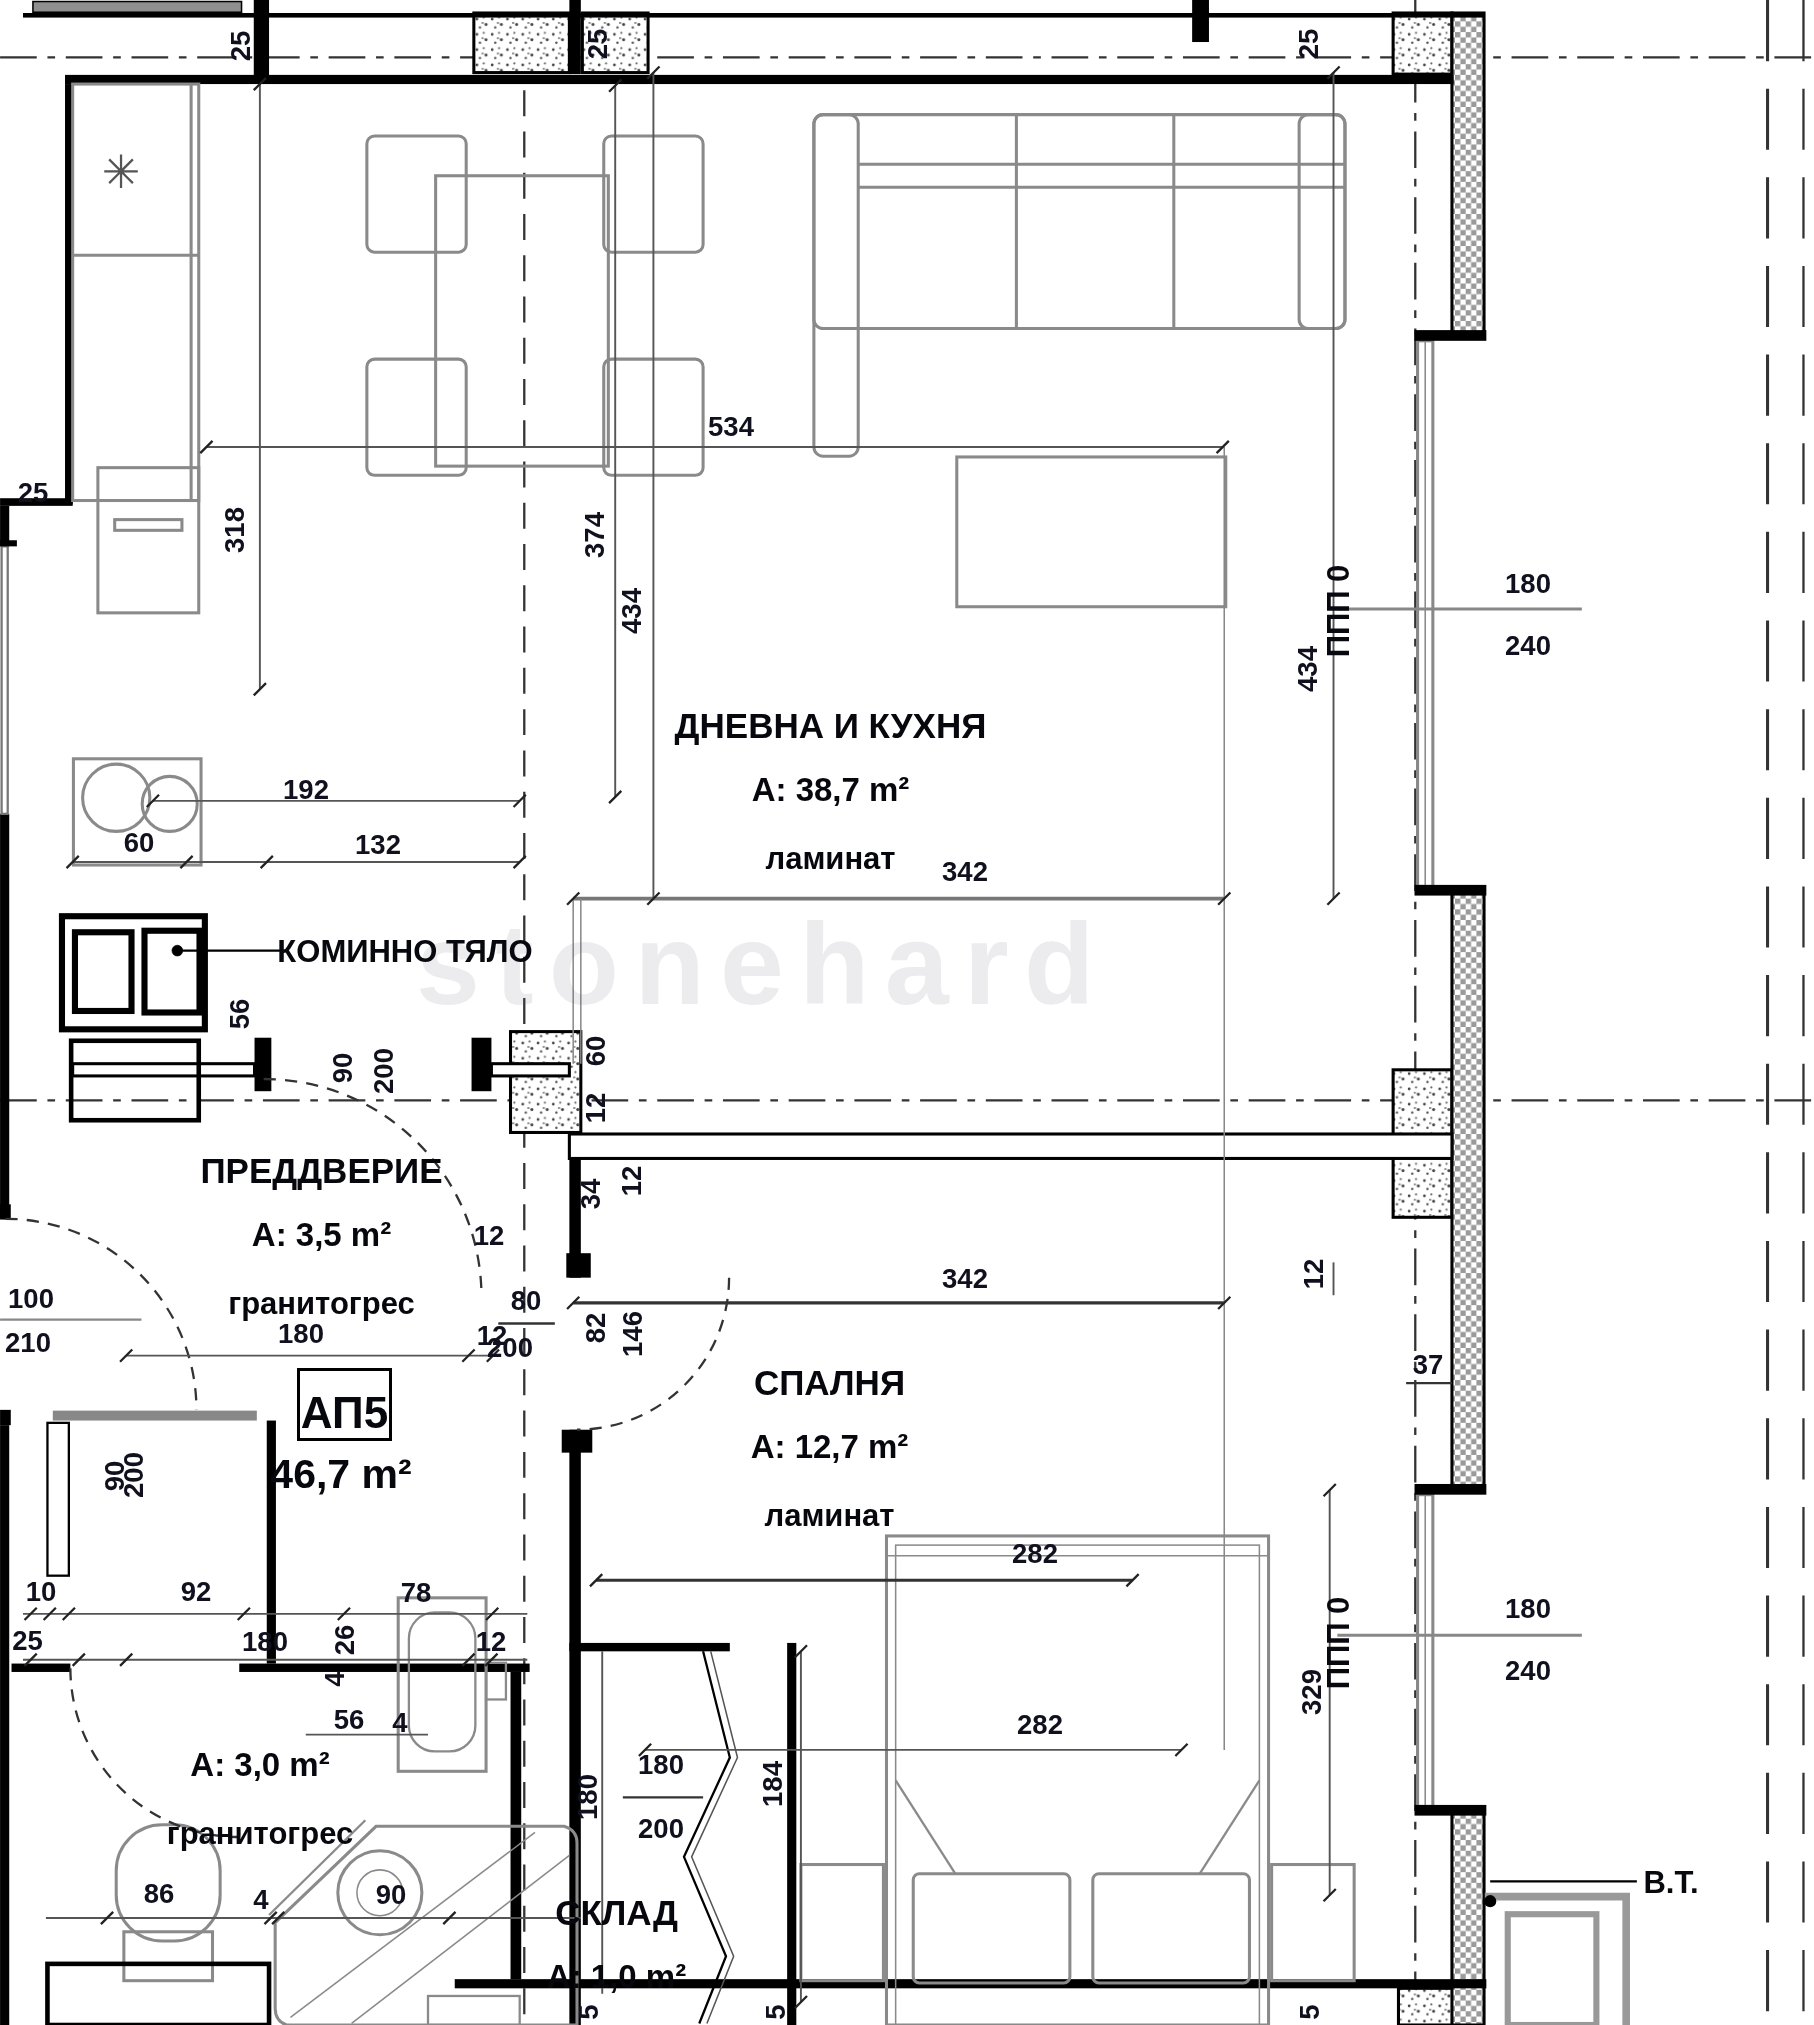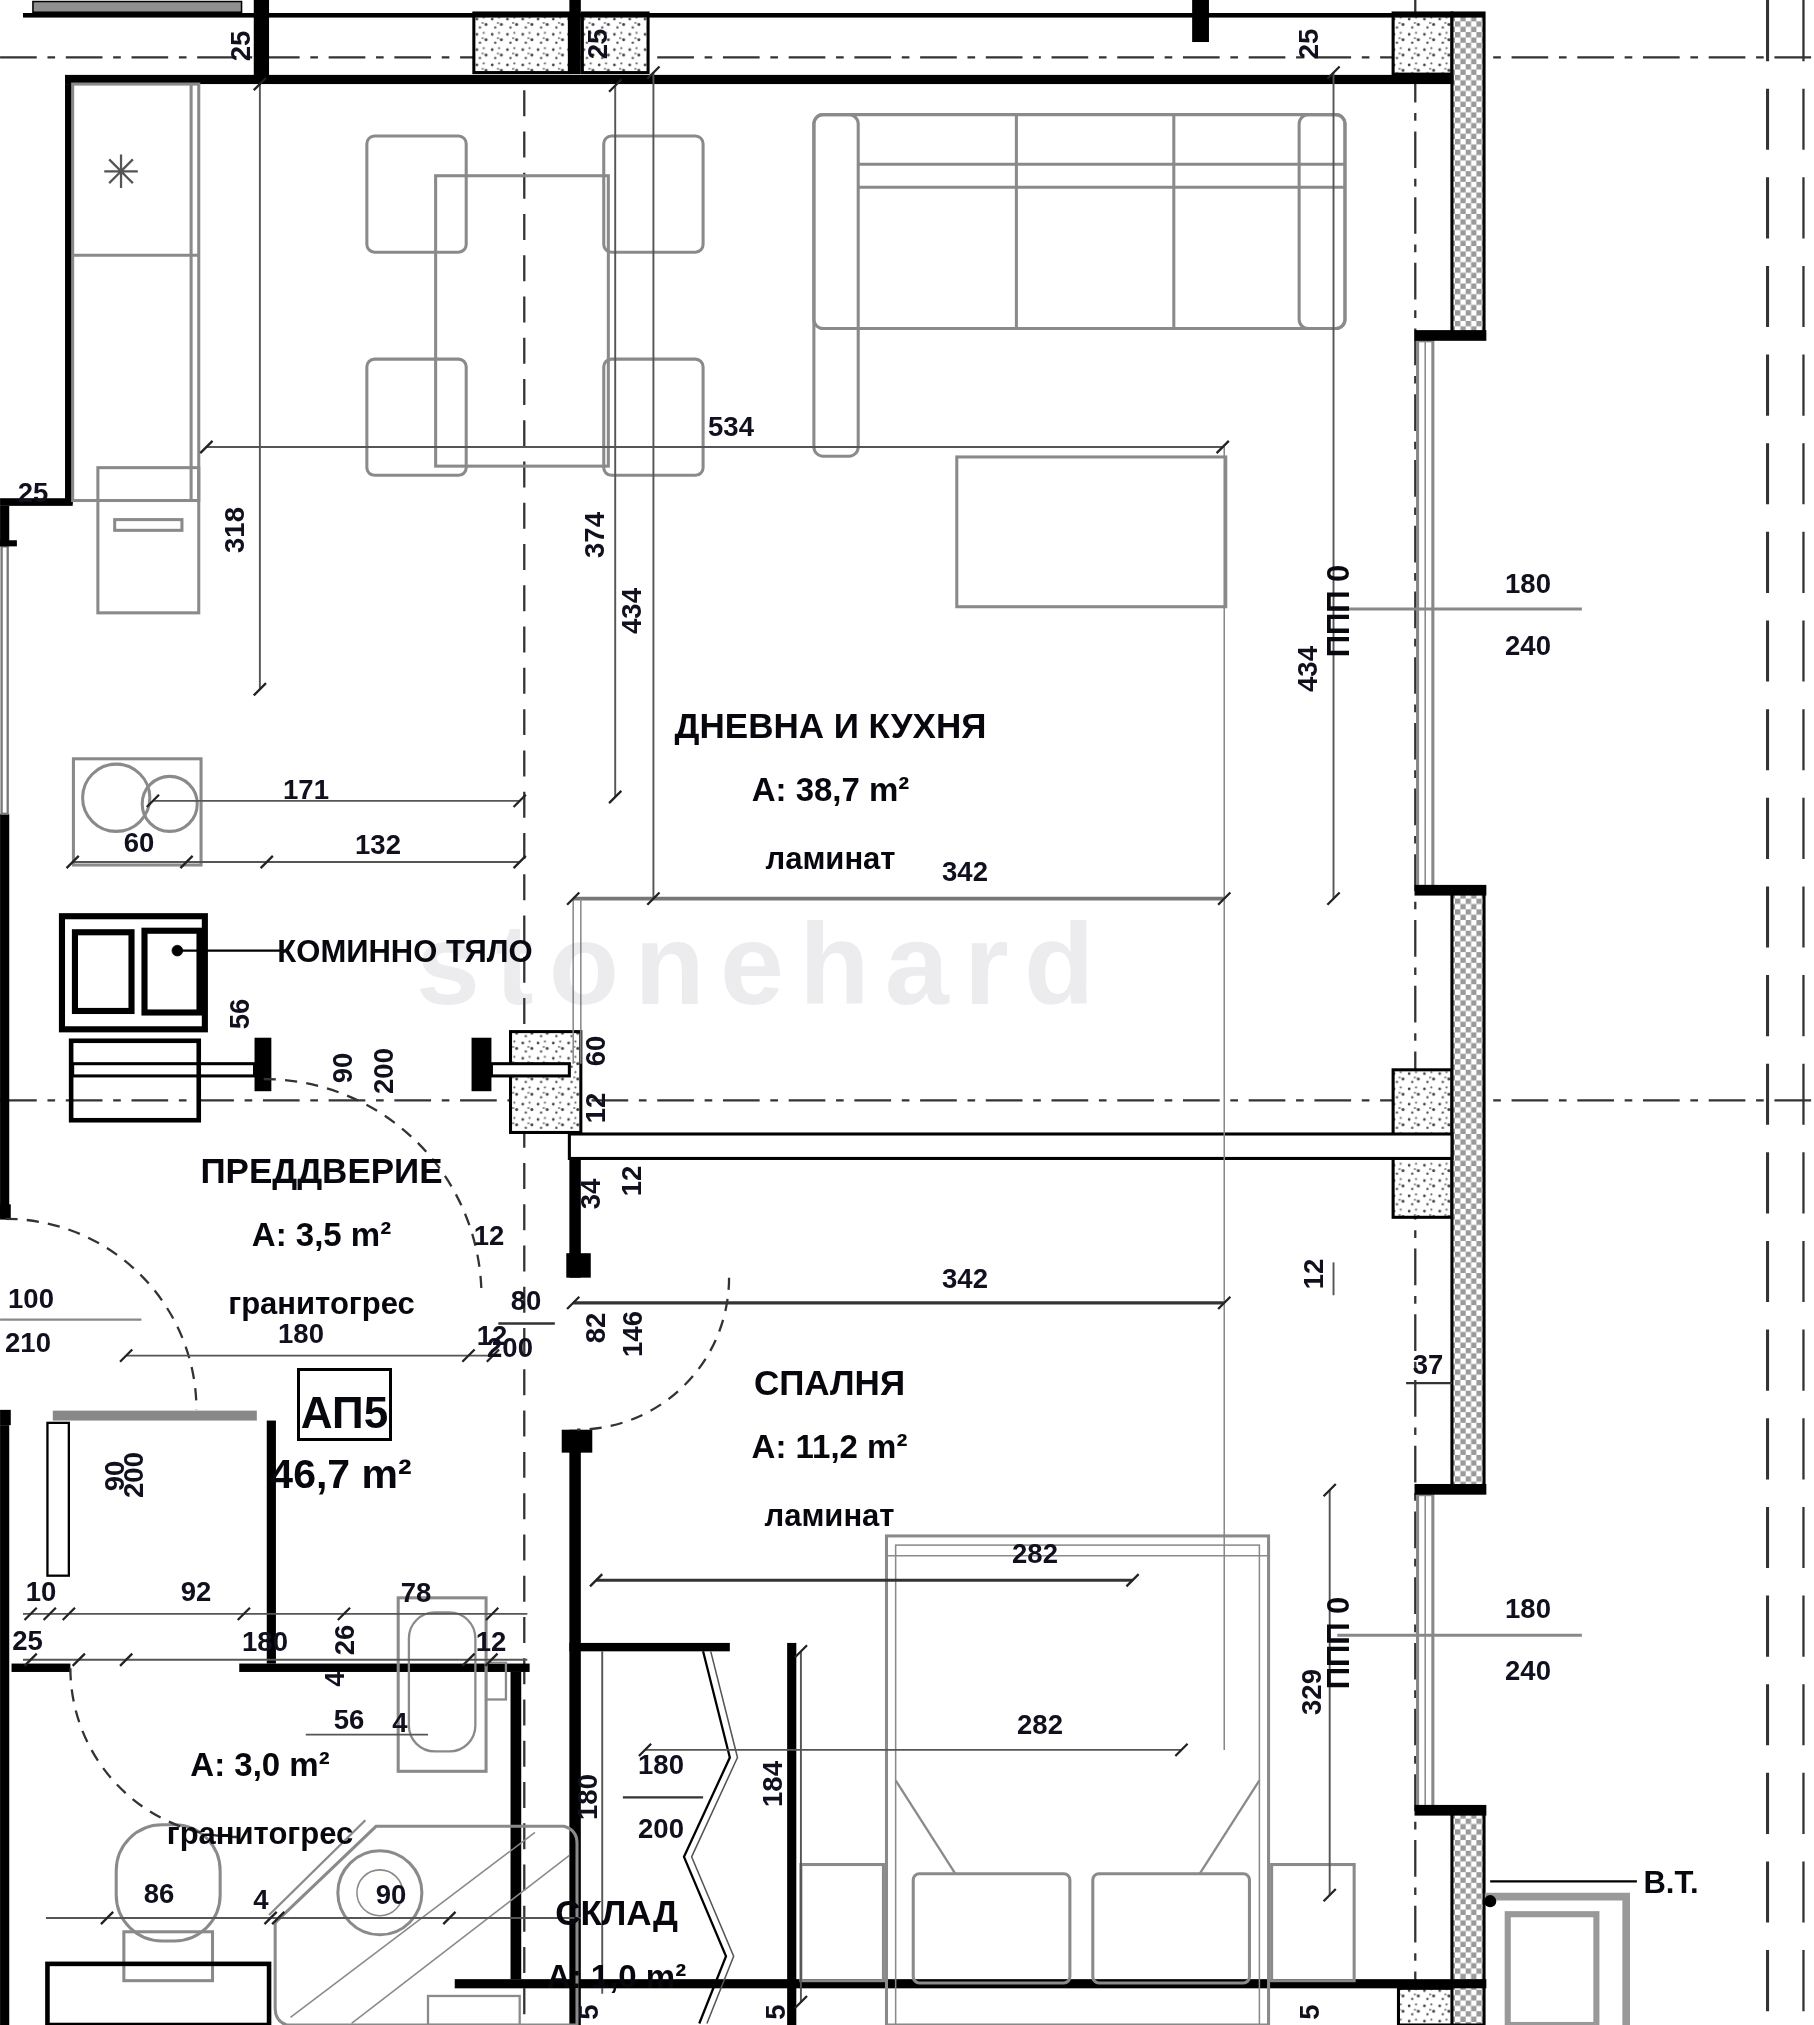--- a/index.html
+++ b/index.html
@@ -249,21 +249,21 @@
 </div>
 
 <div class="room" style="left:138px;top:1127px;width:367px">
   <div class="rname">ПРЕДДВЕРИЕ</div>
   <div class="rarea">A: 3,5 m²</div>
   <div class="rfloor">гранитогрес</div>
 </div>
 
 <div class="room" style="left:650px;top:1339px;width:359px">
   <div class="rname">СПАЛНЯ</div>
-  <div class="rarea">A: 11,2 m²</div>
+  <div class="rarea">A: 12,7 m²</div>
   <div class="rfloor">ламинат</div>
 </div>
 
 <div class="room" style="left:73px;top:1721px;width:374px">
   <div class="rarea">A: 3,0 m²</div>
   <div class="rfloor">гранитогрес</div>
 </div>
 
 <div class="room" style="left:489px;top:1869px;width:255px">
   <div class="rname">СКЛАД</div>
@@ -279,21 +279,21 @@
       <div class="dim" style="left: 241px; top: 46px; transform: translate(-50%, -50%) rotate(-90deg);">25</div>
       <div class="dim" style="left: 598px; top: 44px; transform: translate(-50%, -50%) rotate(-90deg);">25</div>
       <div class="dim" style="left: 1309px; top: 44px; transform: translate(-50%, -50%) rotate(-90deg);">25</div>
       <div class="dim" style="left: 33px; top: 493px;">25</div>
       <div class="dim" style="left: 235px; top: 530px; transform: translate(-50%, -50%) rotate(-90deg);">318</div>
       <div class="dim" style="left: 731px; top: 427px;">534</div>
       <div class="dim" style="left: 595px; top: 535px; transform: translate(-50%, -50%) rotate(-90deg);">374</div>
       <div class="dim" style="left: 632px; top: 611px; transform: translate(-50%, -50%) rotate(-90deg);">434</div>
       <div class="dim" style="left: 1308px; top: 669px; transform: translate(-50%, -50%) rotate(-90deg);">434</div>
       <div class="dim" style="left: 965px; top: 872px;">342</div>
-      <div class="dim" style="left: 306px; top: 790px;">171</div>
+      <div class="dim" style="left: 306px; top: 790px;">192</div>
       <div class="dim" style="left: 378px; top: 845px;">132</div>
       <div class="dim" style="left: 139px; top: 843px;">60</div>
       <div class="dim" style="left: 240px; top: 1014px; transform: translate(-50%, -50%) rotate(-90deg);">56</div>
       <div class="dim" style="left: 343px; top: 1068px; transform: translate(-50%, -50%) rotate(-90deg);">90</div>
       <div class="dim" style="left: 384px; top: 1071px; transform: translate(-50%, -50%) rotate(-90deg);">200</div>
       <div class="dim" style="left: 965px; top: 1279px;">342</div>
       <div class="dim" style="left: 489px; top: 1236px;">12</div>
       <div class="dim" style="left: 596px; top: 1051px; transform: translate(-50%, -50%) rotate(-90deg);">60</div>
       <div class="dim" style="left: 596px; top: 1108px; transform: translate(-50%, -50%) rotate(-90deg);">12</div>
       <div class="dim" style="left: 591px; top: 1194px; transform: translate(-50%, -50%) rotate(-90deg);">34</div>

